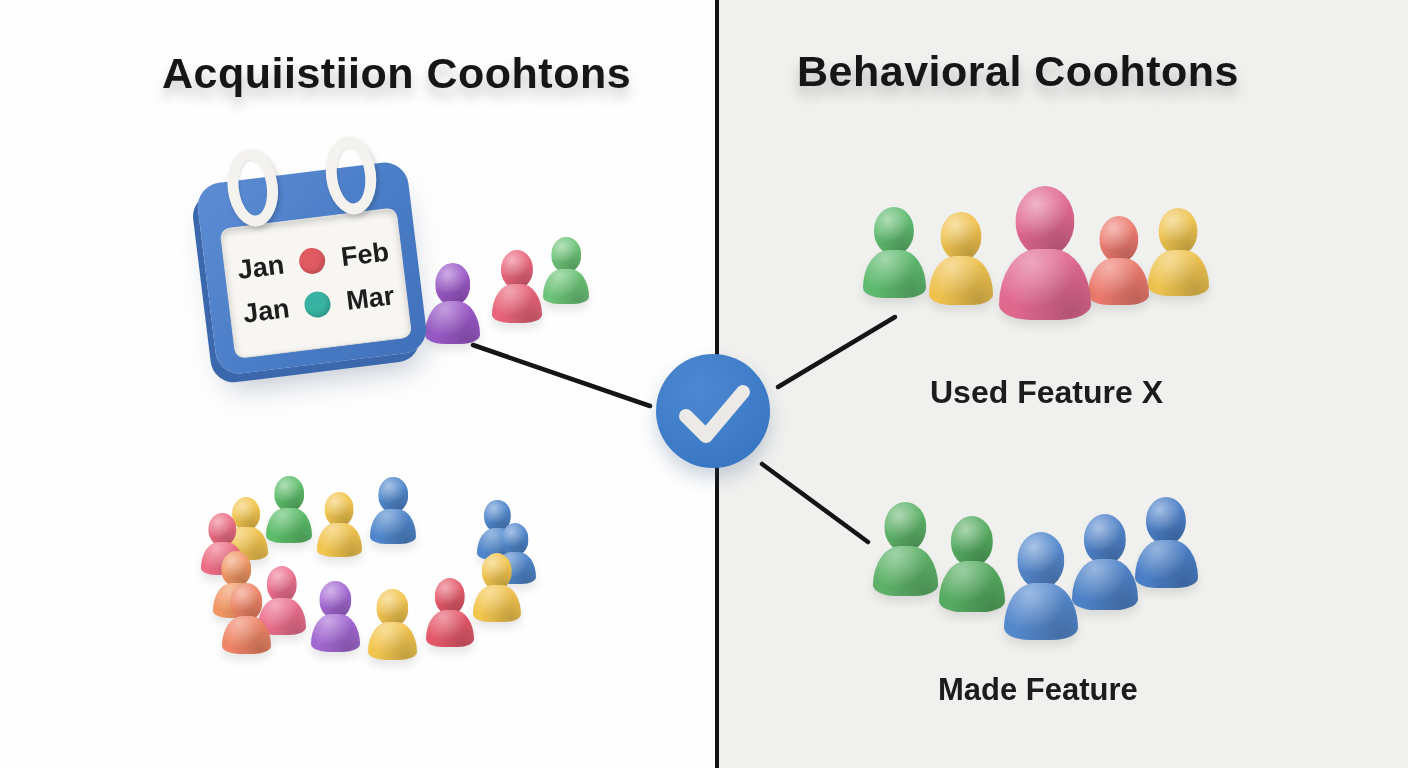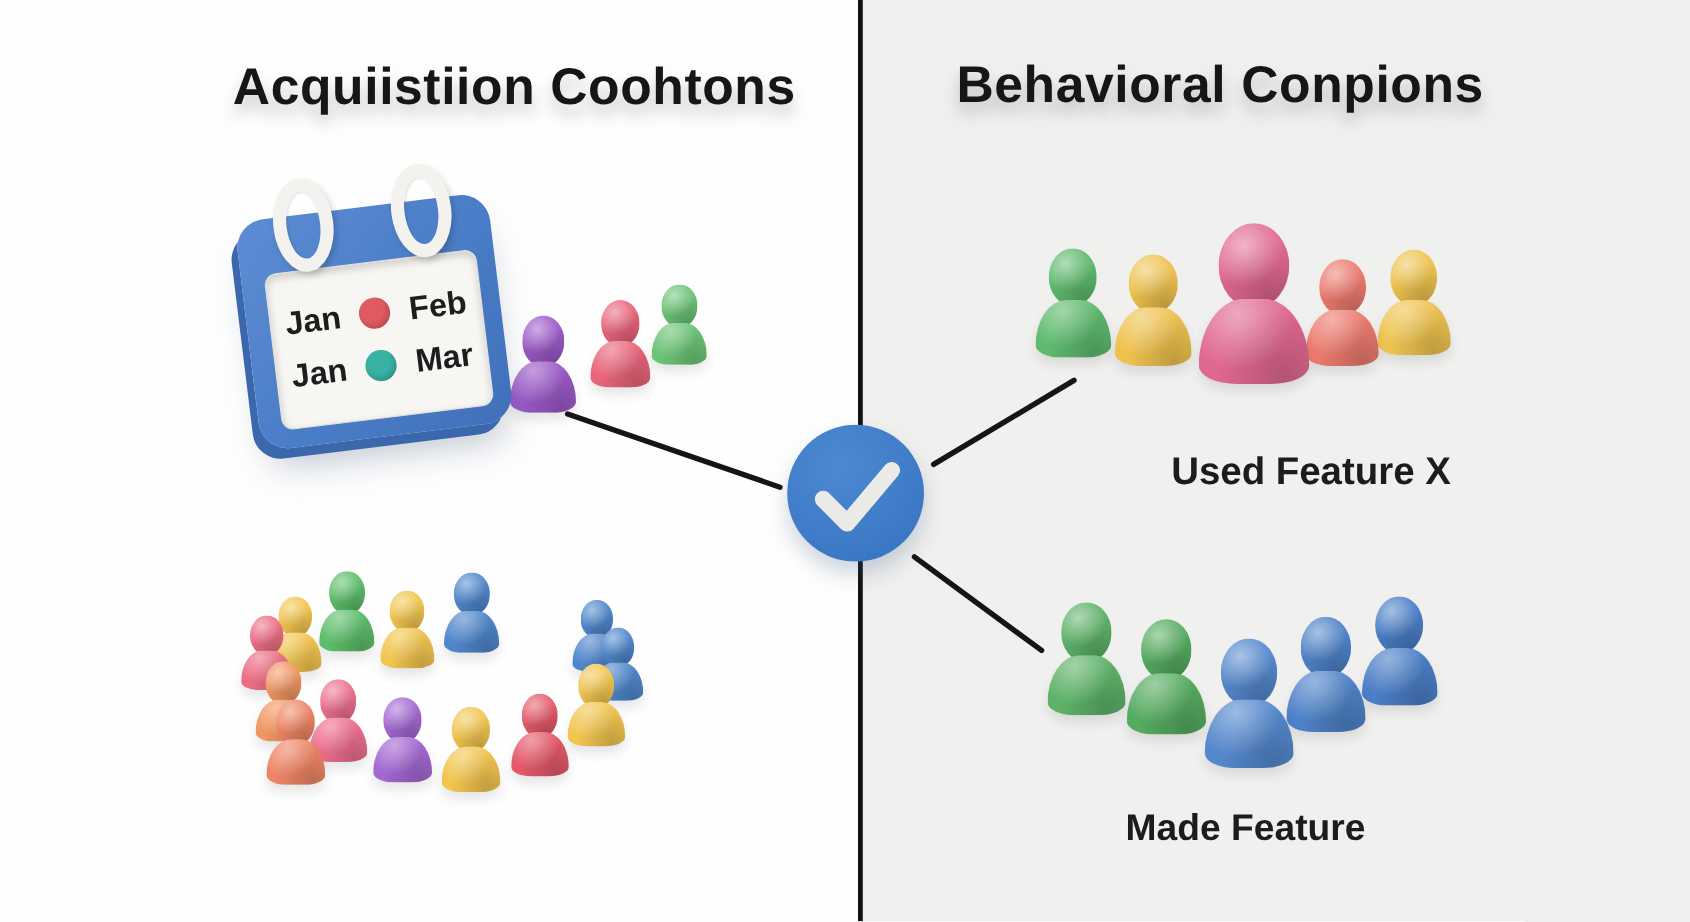--- a/index.html
+++ b/index.html
@@ -11,27 +11,27 @@
   .half-left{left:0;width:717px;background:#fefefe;}
   .half-right{left:717px;right:0;background:#f0f0ee;}
 
   .lines-layer{position:absolute;left:0;top:0;width:1408px;height:768px;z-index:2;}
 
   .title{
     position:absolute;z-index:3;font-weight:bold;color:#161616;font-size:43px;
     letter-spacing:.5px;white-space:nowrap;
     text-shadow:0 9px 12px rgba(110,110,110,.35);
   }
-  .title-left{left:194px;top:49px;}
+  .title-left{left:162px;top:49px;}
   .title-right{left:797px;top:47px;}
 
   .group-label{
     position:absolute;z-index:3;font-weight:bold;color:#1c1c1c;white-space:nowrap;
   }
-  .label-feature{left:976px;top:374px;font-size:32px;}
+  .label-feature{left:930px;top:374px;font-size:32px;}
   .label-purchase{left:938px;top:672px;font-size:31px;}
 
   
   .calendar{
     position:absolute;left:206px;top:172px;width:212px;height:192px;z-index:4;
     transform:rotate(-7deg);transform-origin:50% 50%;
   }
   .calendar-frame{
     position:absolute;inset:0;border-radius:24px;
     background:linear-gradient(135deg,#5d8cd3 0%,#4a7dc7 55%,#4170ba 100%);
@@ -91,21 +91,21 @@
 <div class="half half-right"></div>
 
 <svg class="lines-layer" viewBox="0 0 1408 768" xmlns="http://www.w3.org/2000/svg">
   <line x1="717" y1="0" x2="717" y2="768" stroke="#121212" stroke-width="4"></line>
   <line x1="473" y1="345" x2="650" y2="406" stroke="#151515" stroke-width="4.5" stroke-linecap="round"></line>
   <line x1="778" y1="387" x2="895" y2="317" stroke="#151515" stroke-width="4.5" stroke-linecap="round"></line>
   <line x1="762" y1="464" x2="868" y2="542" stroke="#151515" stroke-width="4.5" stroke-linecap="round"></line>
 </svg>
 
 <div class="title title-left">Acquiistiion Coohtons</div>
-<div class="title title-right">Behavioral Conpions</div>
+<div class="title title-right">Behavioral Coohtons</div>
 
 <div class="calendar">
   <div class="calendar-frame"></div>
   <span class="cal-ring ring-1"></span>
   <span class="cal-ring ring-2"></span>
   <div class="calendar-panel">
     <div class="cal-row">
       <span>Jan</span>
       <span class="cal-dot" style="background-color: rgb(224, 90, 98);"></span>
       <span>Feb</span>

